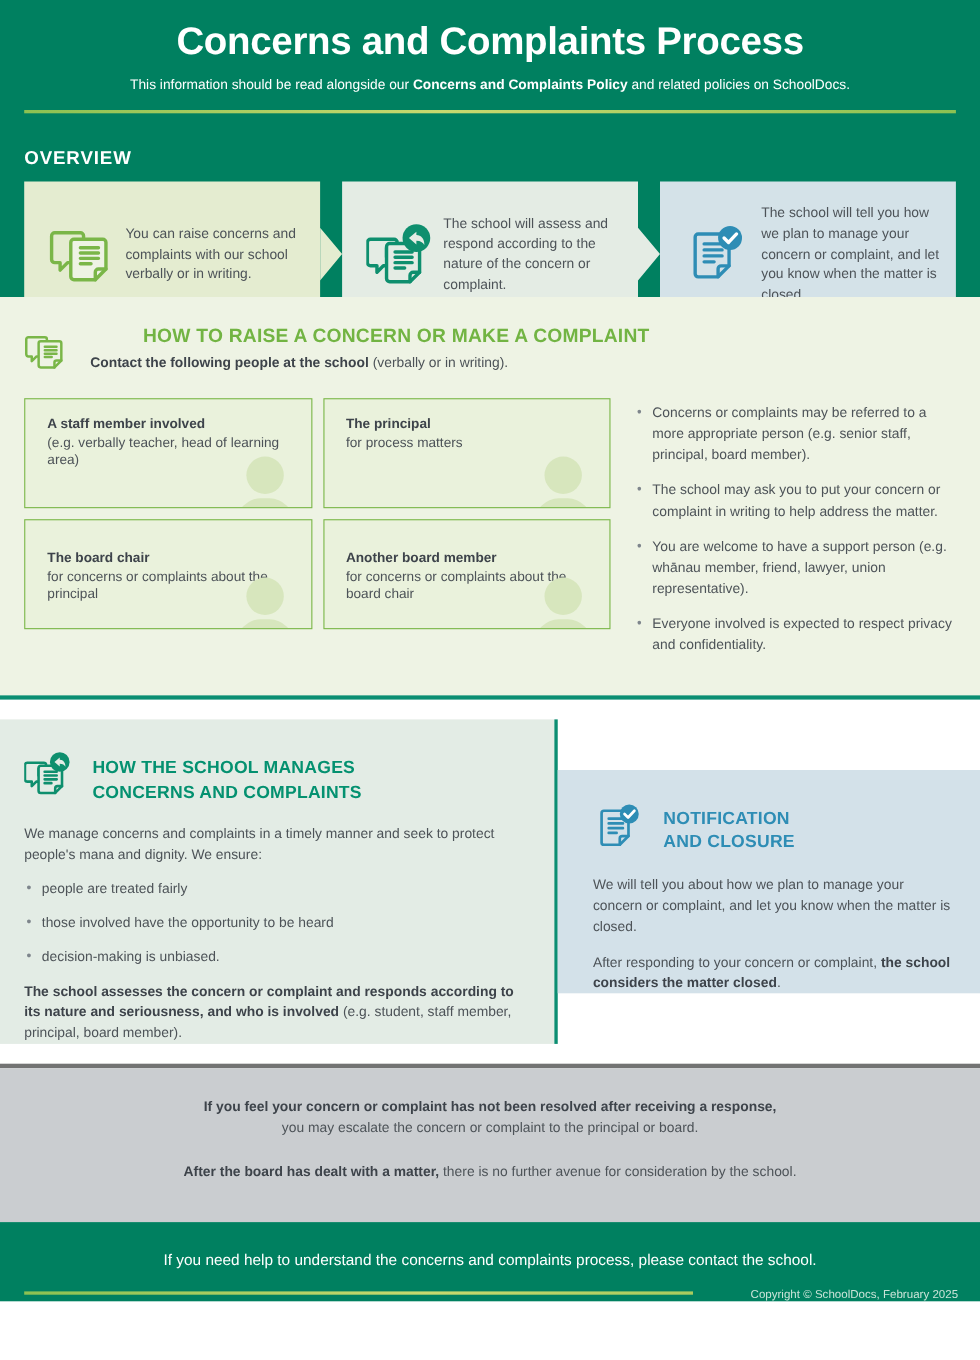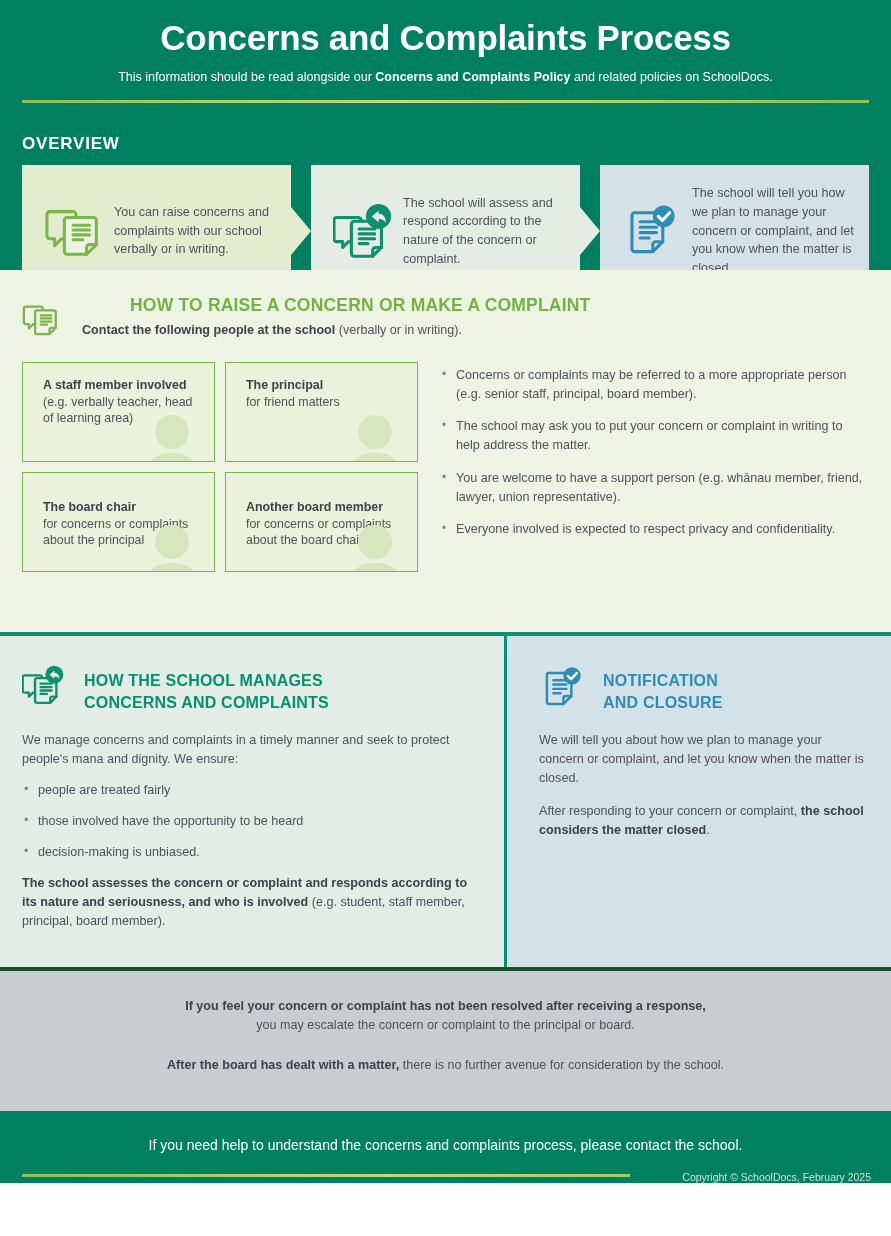--- a/index.html
+++ b/index.html
@@ -121,21 +121,21 @@
     margin-top: 8px;
   }
   .raise-sub b { font-weight: bold; color: #3d434a; }
 
   .raise-body {
     display: flex;
     padding: 0 22px;
     margin-top: 22px;
   }
   .people-grid {
-    width: 396px;
+    width: 533px;
     display: grid;
     grid-template-columns: 1fr 1fr;
     grid-template-rows: 100px 100px;
     gap: 10px 10px;
   }
   .p-card {
     position: relative;
     border: 1.5px solid #7ab648;
     background: #eaf2dc;
     overflow: hidden;
@@ -181,21 +181,22 @@
     position: absolute; left: 0; top: -1px;
     color: #7e858c;
     font-size: 12px;
   }
 
   
   .panels {
     display: flex;
     height: 339px;
     border-top: 4px solid #0b8e72;
-    border-bottom: 4px solid #14532d;
+    border-bottom: 4px solid #737373;
+    align-items: center;
   }
   .panel-l {
     width: 507px;
     background: #e3ece5;
     border-right: 3px solid #0b8e72;
     padding: 26px 24px 0 22px;
   }
   .panel-r {
     flex: 1;
     background: #d3e1e9;
@@ -384,21 +385,21 @@
           <div class="p-title">A staff member involved</div>
           <div class="p-desc">(e.g. verbally teacher, head of learning area)</div>
           <div class="silho">
               <div class="head"></div>
               <div class="body"></div>
             </div>
         </div>
 
         <div class="p-card">
           <div class="p-title">The principal</div>
-          <div class="p-desc">for friend matters</div>
+          <div class="p-desc">for process matters</div>
           <div class="silho">
               <div class="head"></div>
               <div class="body"></div>
             </div>
         </div>
 
         <div class="p-card r2">
           <div class="p-title">The board chair</div>
           <div class="p-desc">for concerns or complaints about the principal</div>
           <div class="silho">

